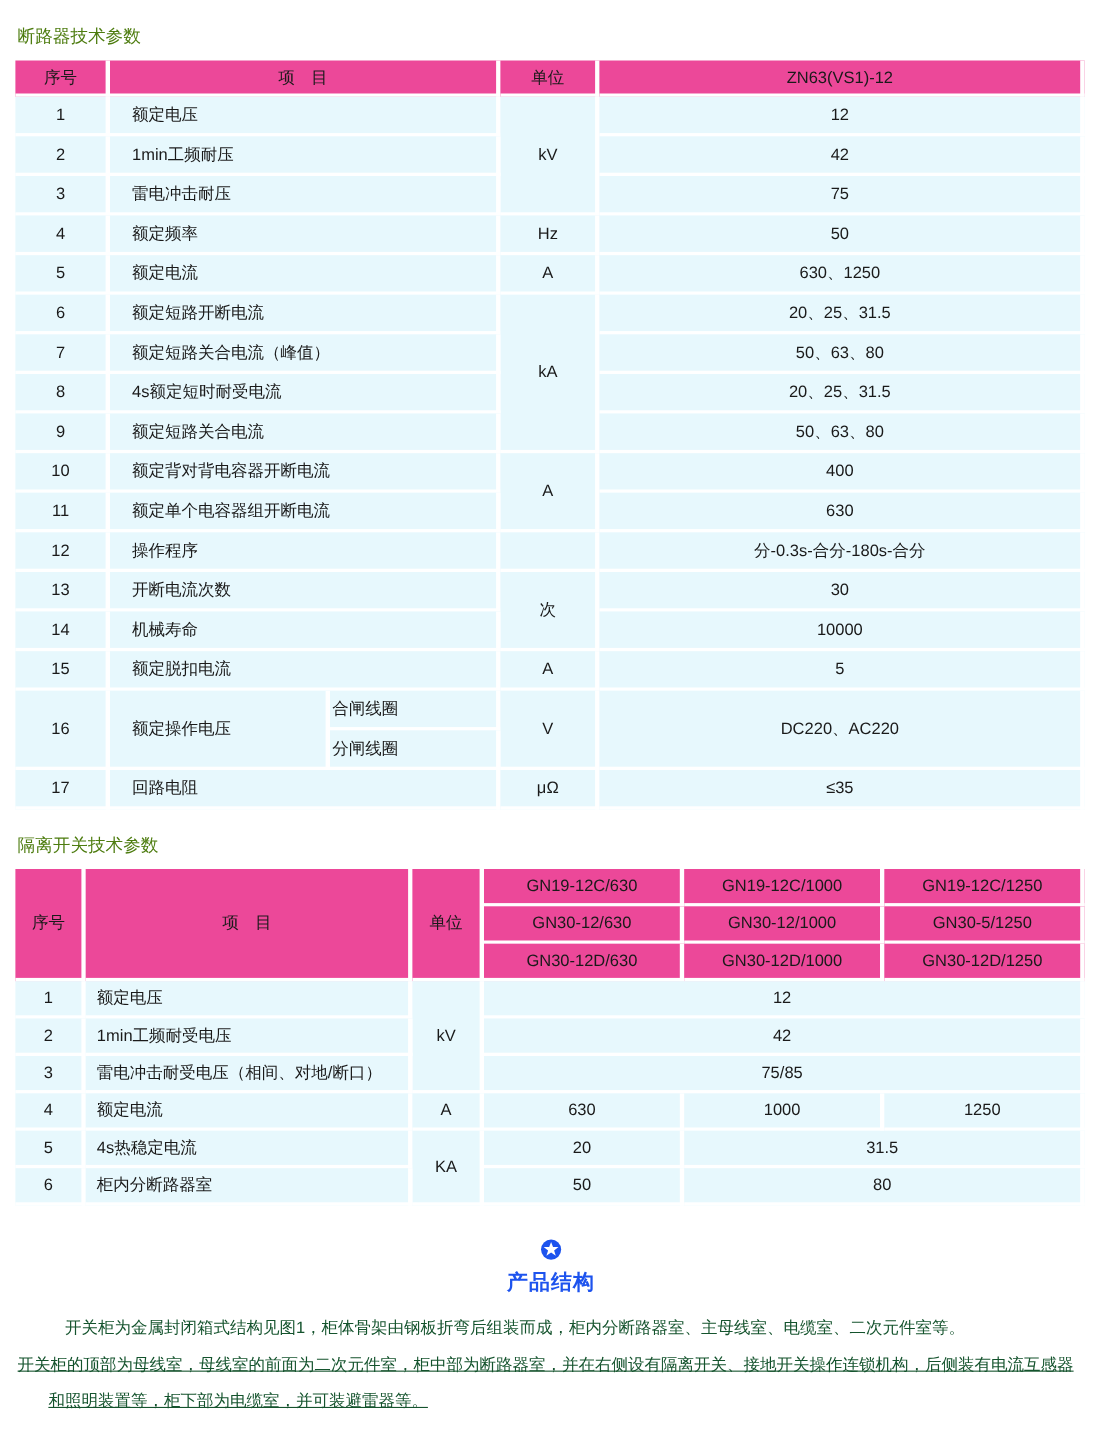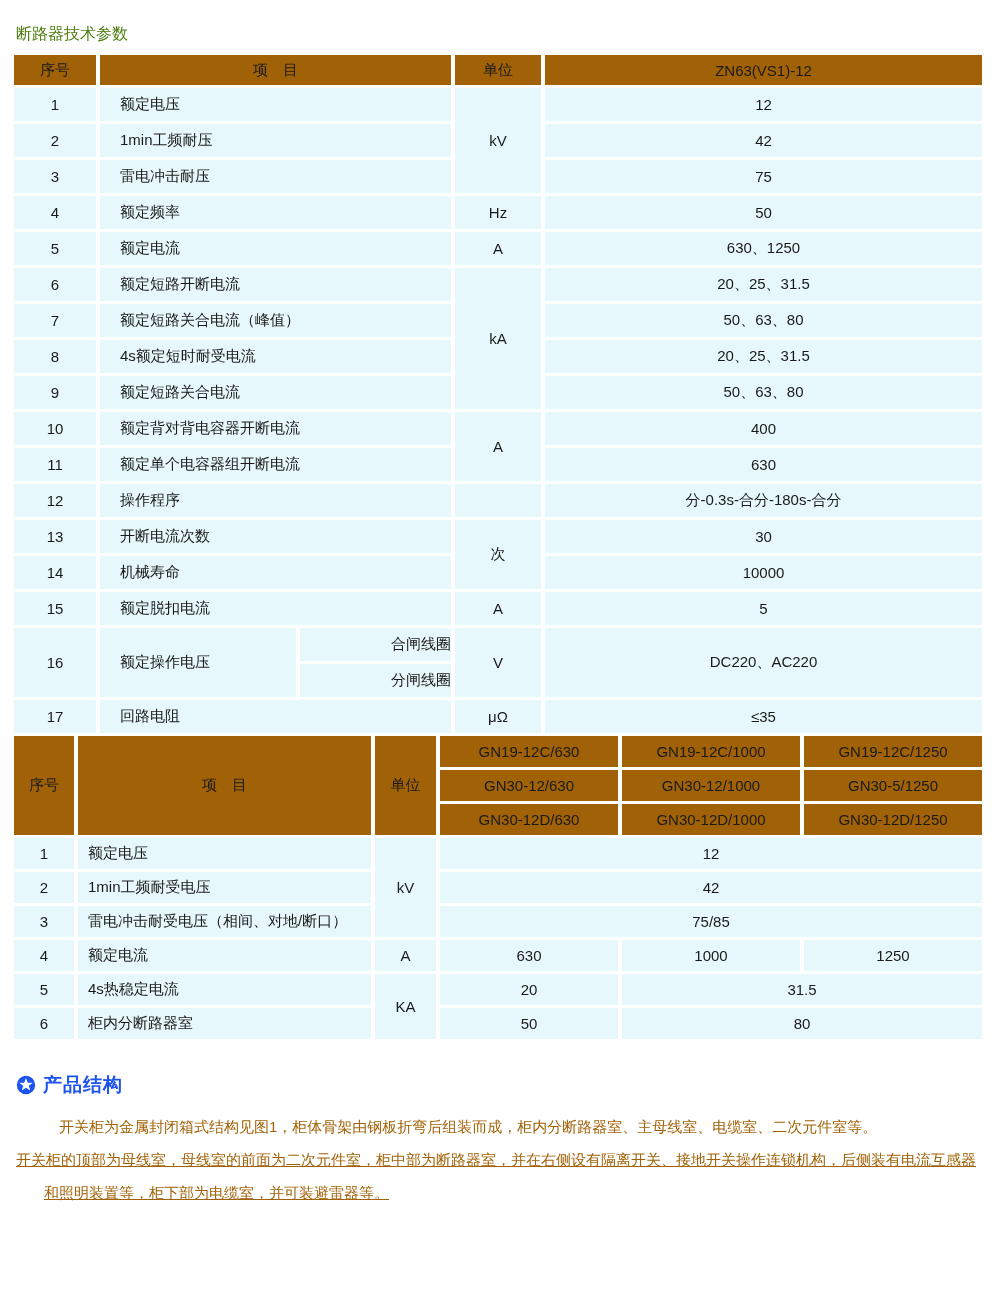--- a/index.html
+++ b/index.html
@@ -19,34 +19,34 @@
     width:972px;
   }
   .tbl th,.tbl td{
     background:#e7f8fd;
     border-right:4px solid #ffffff;
     border-bottom:3px solid #ffffff;
     font-size:15px;font-weight:400;color:#1a1a1a;
     text-align:center;vertical-align:middle;
     padding:0;overflow:hidden;white-space:nowrap;
   }
-  .tbl th{background:#a16207;}
+  .tbl th{background:#ec4899;}
   .t1 tr{height:36px;}
   .t1 tr.hd{height:33px;}
   .t2 tr{height:34px;}
   .t1 td.item{text-align:left;padding-left:20px;}
-  .t1 td.subcell{text-align:right;padding-left:14px;margin-top:28px;}
+  .t1 td.subcell{text-align:left;padding-left:2px;margin-top:28px;}
   .t2 td.item{text-align:left;padding-left:10px;}
   .ps-heading{
     margin:30px 0 12px 2px;
     display:flex;align-items:center;gap:7px;
-    color:#1d53ee;font-size:19px;font-weight:700;letter-spacing:1px;
+    color:#1d53ee;font-size:19px;font-weight:700;letter-spacing:1px;flex-direction:column;
   }
   .ps-heading .icn{width:20px;height:20px;display:inline-block;flex:0 0 auto;}
-  .ps-text{font-size:15px;line-height:33px;color:#a16207;}
+  .ps-text{font-size:15px;line-height:33px;color:#14532d;}
   .p-indent{text-indent:3em;margin:0;}
   .p-hanging{margin:0;padding-left:30px;text-indent:-28px;text-decoration:underline;}
 </style>
 </head>
 <body>
 
 <div class="page">
 
   <div class="sec-title">断路器技术参数</div>
 
@@ -160,20 +160,21 @@
     </tr>
     <tr>
       <td>17</td>
       <td colspan="2" class="item">回路电阻</td>
       <td>μΩ</td>
       <td>≤35</td>
     </tr>
   </tbody>
     </table>
 
+  <div class="sec-title second">隔离开关技术参数</div>
 
   <table class="tbl t2">
     <colgroup>
       <col style="width:64px">
         <col style="width:297px">
         <col style="width:65px">
         <col style="width:182px">
         <col style="width:182px">
         <col style="width:182px">
     </colgroup>

